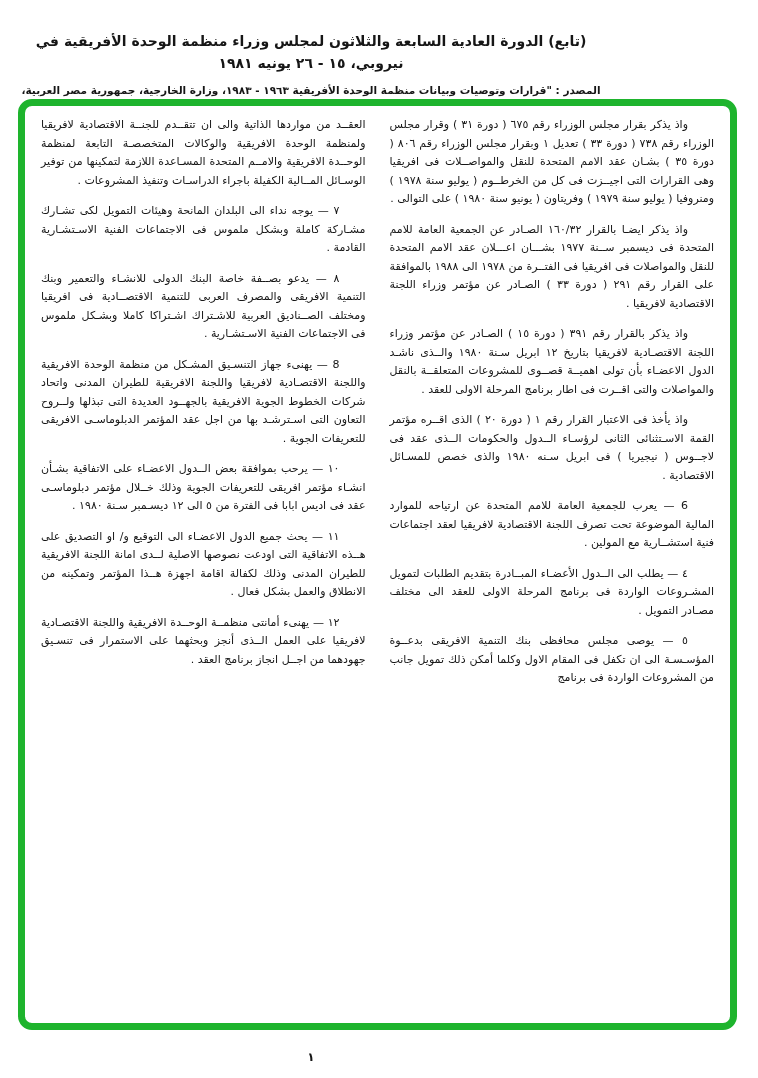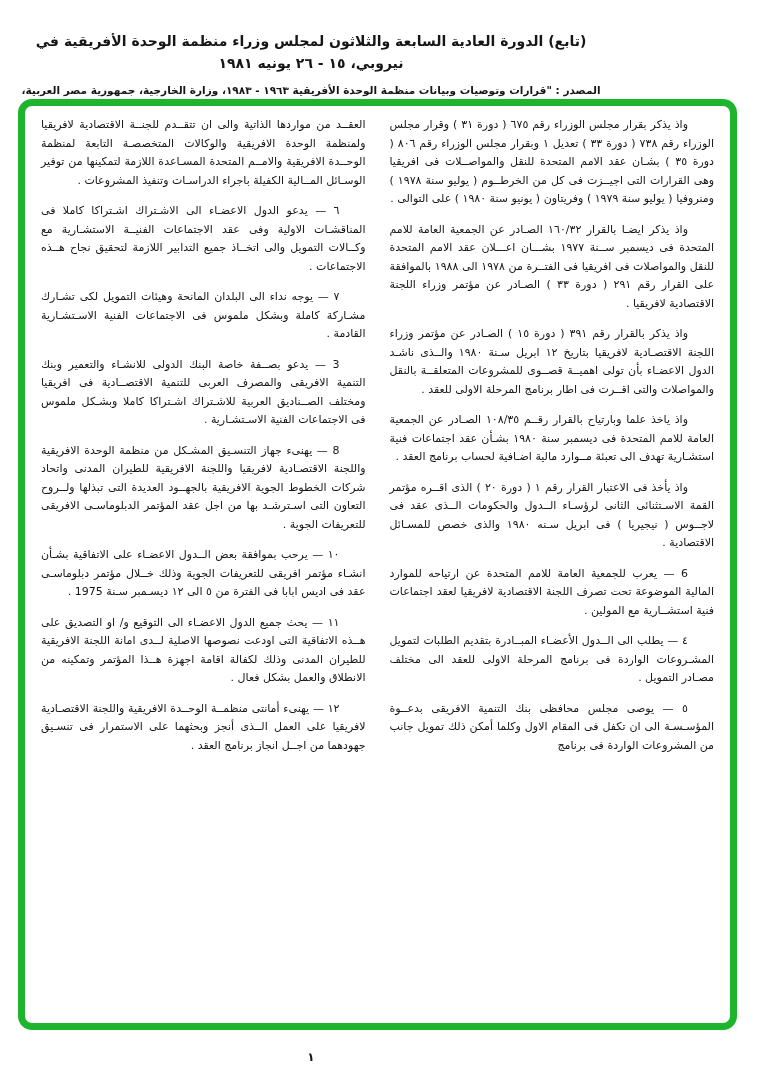--- a/index.html
+++ b/index.html
@@ -90,34 +90,32 @@
     <div class="h1">(تابع) الدورة العادية السابعة والثلاثون لمجلس وزراء منظمة الوحدة الأفريقية في نيروبي، ١٥ - ٢٦ يونيه ١٩٨١</div>
     <div class="h2">المصدر : "قرارات وتوصيات وبيانات منظمة الوحدة الأفريقية ١٩٦٣ - ١٩٨٣، وزارة الخارجية، جمهورية مصر العربية، ط ١٩٨٥، ص ٦٦٢ وما يليها"</div>
   </div>
 
   <div class="greenbox" dir="rtl">
 
     <div class="col">
       <p>واذ يذكر بقرار مجلس الوزراء رقم ٦٧٥ ( دورة ٣١ ) وقرار مجلس الوزراء رقم ٧٣٨ ( دورة ٣٣ ) تعديل ١ وبقرار مجلس الوزراء رقم ٨٠٦ ( دورة ٣٥ ) بشـان عقد الامم المتحدة للنقل والمواصــلات فى افريقيا وهى القرارات التى اجيــزت فى كل من الخرطــوم ( يوليو سنة ١٩٧٨ ) ومنروفيا ( يوليو سنة ١٩٧٩ ) وفريتاون ( يونيو سنة ١٩٨٠ ) على التوالى .</p>
       <p>واذ يذكر ايضـا بالقرار ١٦٠/٣٢ الصـادر عن الجمعية العامة للامم المتحدة فى ديسمبر ســنة ١٩٧٧ بشـــان اعـــلان عقد الامم المتحدة للنقل والمواصلات فى افريقيا فى الفتــرة من ١٩٧٨ الى ١٩٨٨ بالموافقة على القرار رقم ٢٩١ ( دورة ٣٣ ) الصـادر عن مؤتمر وزراء اللجنة الاقتصادية لافريقيا .</p>
       <p>واذ يذكر بالقرار رقم ٣٩١ ( دورة ١٥ ) الصـادر عن مؤتمر وزراء اللجنة الاقتصـادية لافريقيا بتاريخ ١٢ ابريل سـنة ١٩٨٠ والــذى ناشـد الدول الاعضـاء بأن تولى اهميــة قصــوى للمشروعات المتعلقــة بالنقل والمواصلات والتى اقــرت فى اطار برنامج المرحلة الاولى للعقد .</p>
-      <p>واذ ياخذ علما وبارتياح بالقرار رقــم ١٠٨/٣٥ الصـادر عن الجمعية العامة للامم المتحدة فى ديسمبر سنة ١٩٨٠ بشـأن عقد اجتماعات فنية استشـارية تهدف الى تعبئة مــوارد مالية اضـافية لحساب برنامج العقد .</p>
       <p>واذ يأخذ فى الاعتبار القرار رقم ١ ( دورة ٢٠ ) الذى اقــره مؤتمر القمة الاسـتثنائى الثانى لرؤسـاء الــدول والحكومات الــذى عقد فى لاجــوس ( نيجيريا ) فى ابريل سـنه ١٩٨٠ والذى خصص للمسـائل الاقتصادية .</p>
       <p>6 — يعرب للجمعية العامة للامم المتحدة عن ارتياحه للموارد المالية الموضوعة تحت تصرف اللجنة الاقتصادية لافريقيا لعقد اجتماعات فنية استشــارية مع المولين .</p>
       <p>٤ — يطلب الى الــدول الأعضـاء المبــادرة بتقديم الطلبات لتمويل المشـروعات الواردة فى برنامج المرحلة الاولى للعقد الى مختلف مصـادر التمويل .</p>
       <p>٥ — يوصى مجلس محافظى بنك التنمية الافريقى بدعــوة المؤسـسـة الى ان تكفل فى المقام الاول وكلما أمكن ذلك تمويل جانب من المشروعات الواردة فى برنامج</p>
     </div>
 
     <div class="col">
       <p class="noindent">العقــد من مواردها الذاتية والى ان تتقــدم للجنــة الاقتصادية لافريقيا ولمنظمة الوحدة الافريقية والوكالات المتخصصـة التابعة لمنظمة الوحــدة الافريقية والامــم المتحدة المسـاعدة اللازمة لتمكينها من توفير الوسـائل المــالية الكفيلة باجراء الدراسـات وتنفيذ المشروعات .</p>
-      <p>٦ — يدعو الدول الاعضـاء الى الاشـتراك اشـتراكا كاملا فى المناقشـات الاولية وفى عقد الاجتماعات الفنيــة الاستشـارية مع وكــالات التمويل والى اتخــاذ جميع التدابير اللازمة لتحقيق نجاح هــذه الاجتماعات .</p>
       <p>٧ — يوجه نداء الى البلدان المانحة وهيئات التمويل لكى تشـارك مشـاركة كاملة وبشكل ملموس فى الاجتماعات الفنية الاسـتشـارية القادمة .</p>
-      <p>3 — يدعو بصــفة خاصة البنك الدولى للانشـاء والتعمير وبنك التنمية الافريقى والمصرف العربى للتنمية الاقتصــادية فى افريقيا ومختلف الصــناديق العربية للاشـتراك اشـتراكا كاملا وبشـكل ملموس فى الاجتماعات الفنية الاسـتشـارية .</p>
+      <p>٨ — يدعو بصــفة خاصة البنك الدولى للانشـاء والتعمير وبنك التنمية الافريقى والمصرف العربى للتنمية الاقتصــادية فى افريقيا ومختلف الصــناديق العربية للاشـتراك اشـتراكا كاملا وبشـكل ملموس فى الاجتماعات الفنية الاسـتشـارية .</p>
       <p>8 — يهنىء جهاز التنسـيق المشـكل من منظمة الوحدة الافريقية واللجنة الاقتصـادية لافريقيا واللجنة الافريقية للطيران المدنى واتحاد شركات الخطوط الجوية الافريقية بالجهــود العديدة التى تبذلها ولــروح التعاون التى اسـترشـد بها من اجل عقد المؤتمر الدبلوماسـى الافريقى للتعريفات الجوية .</p>
-      <p>١٠ — يرحب بموافقة بعض الــدول الاعضـاء على الاتفاقية بشـأن انشـاء مؤتمر افريقى للتعريفات الجوية وذلك خــلال مؤتمر دبلوماسـى عقد فى اديس ابابا فى الفترة من ٥ الى ١٢ ديسـمبر سـنة 1975 .</p>
+      <p>١٠ — يرحب بموافقة بعض الــدول الاعضـاء على الاتفاقية بشـأن انشـاء مؤتمر افريقى للتعريفات الجوية وذلك خــلال مؤتمر دبلوماسـى عقد فى اديس ابابا فى الفترة من ٥ الى ١٢ ديسـمبر سـنة ١٩٨٠ .</p>
       <p>١١ — يحث جميع الدول الاعضـاء الى التوقيع و/ او التصديق على هــذه الاتفاقية التى اودعت نصوصها الاصلية لــدى امانة اللجنة الافريقية للطيران المدنى وذلك لكفالة اقامة اجهزة هــذا المؤتمر وتمكينه من الانطلاق والعمل بشكل فعال .</p>
       <p>١٢ — يهنىء أمانتى منظمــة الوحــدة الافريقية واللجنة الاقتصـادية لافريقيا على العمل الــذى أنجز وبحثهما على الاستمرار فى تنسـيق جهودهما من اجــل انجاز برنامج العقد .</p>
     </div>
 
   </div>
 
   <div class="pagenum">١</div>
 
 </div>
 

